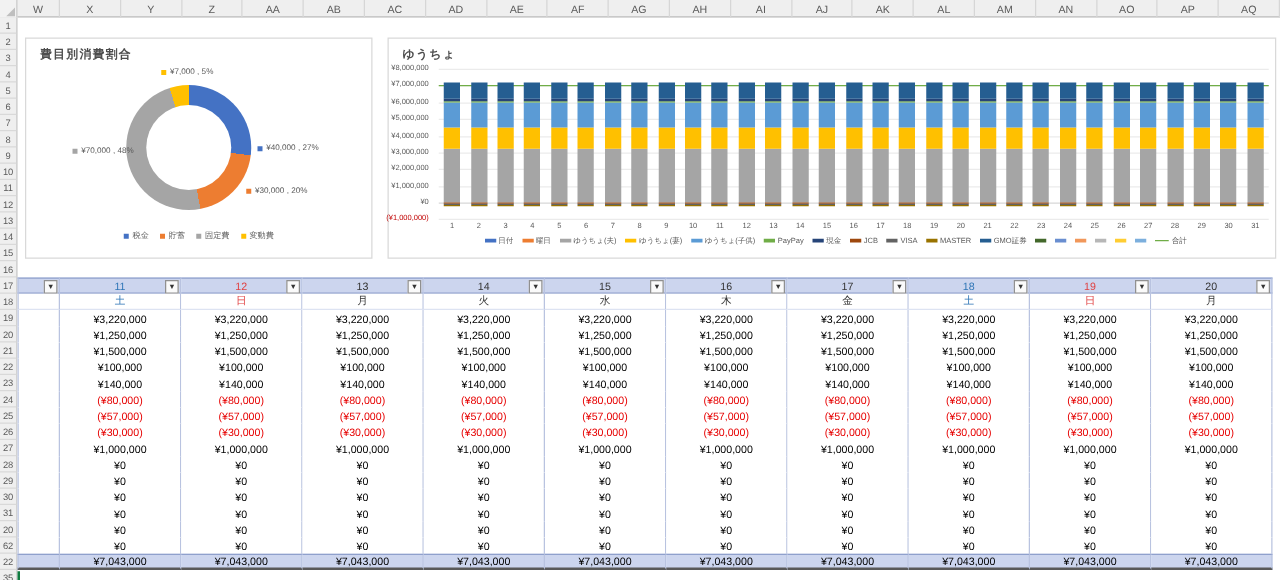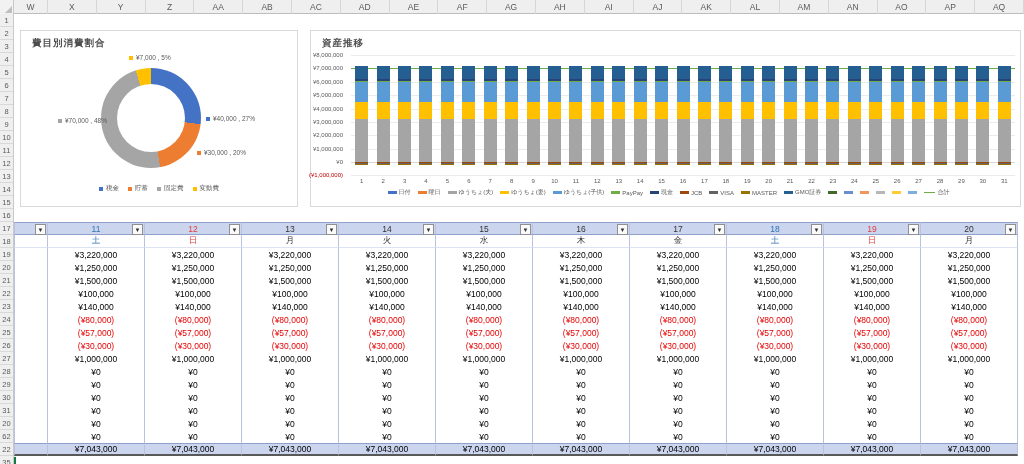--- a/index.html
+++ b/index.html
@@ -175,21 +175,21 @@
         <span>固定費</span>
       </div>
       <div class="dleg">
         <div class="dot" style="background: rgb(255, 192, 0);"></div>
         <span>変動費</span>
       </div>
     </div>
 </div>
 
 <div class="card" id="barCard">
-  <div class="chart-title">資産推移</div>
+  <div class="chart-title">ゆうちょ</div>
   <div id="yTicks">
       <div class="ytick" style="top: 21px; right: 677px;">¥8,000,000</div>
       <div class="ytick" style="top: 34.375px; right: 677px;">¥7,000,000</div>
       <div class="ytick" style="top: 47.75px; right: 677px;">¥6,000,000</div>
       <div class="ytick" style="top: 61.125px; right: 677px;">¥5,000,000</div>
       <div class="ytick" style="top: 74.5px; right: 677px;">¥4,000,000</div>
       <div class="ytick" style="top: 87.875px; right: 677px;">¥3,000,000</div>
       <div class="ytick" style="top: 101.25px; right: 677px;">¥2,000,000</div>
       <div class="ytick" style="top: 114.625px; right: 677px;">¥1,000,000</div>
       <div class="ytick" style="top: 128px; right: 677px;">¥0</div>

